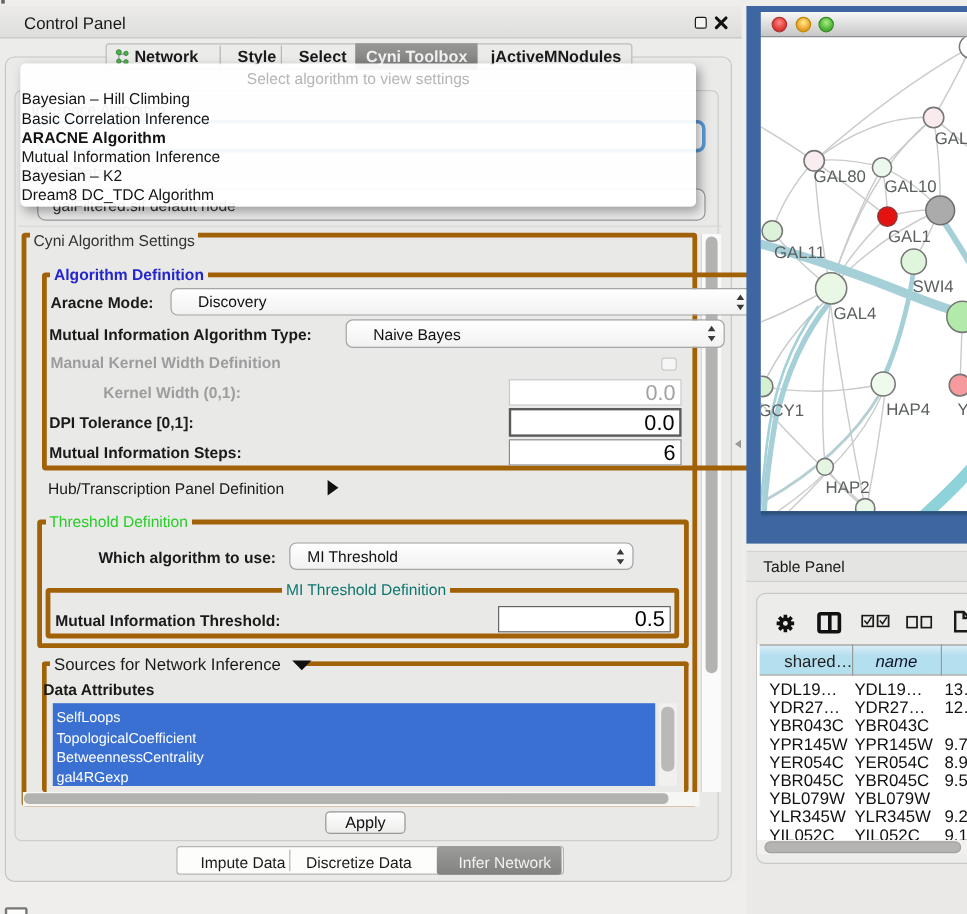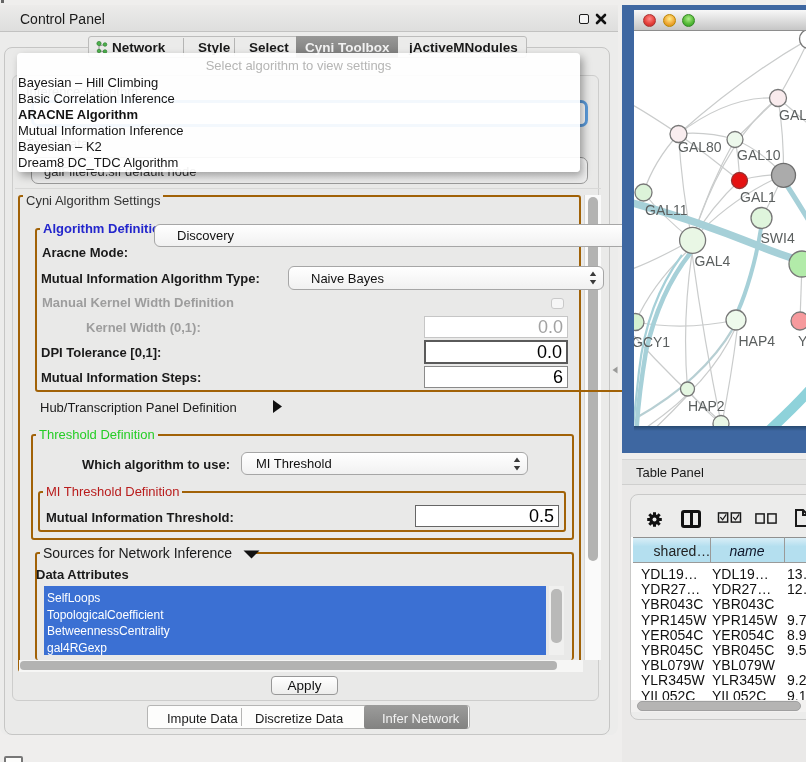--- a/index.html
+++ b/index.html
@@ -9,21 +9,21 @@
   .lbl{font-size:13px;color:#1a1a1a;white-space:nowrap;}
   .bold{font-weight:bold;}
   .gray{color:#9d9d9d;}
   .combo{position:absolute;background:linear-gradient(#ffffff,#f1f1f1);
          border:1px solid #a6a6a6;border-radius:6px;box-sizing:border-box;}
   .combo .ct{position:absolute;left:22px;top:0;bottom:0;display:flex;align-items:center;
          font-size:13px;color:#111;}
   .spin{position:absolute;right:6px;top:50%;width:8px;height:14px;transform:translateY(-50%);}
   .fld{position:absolute;background:#fff;box-sizing:border-box;
        font-size:18px;text-align:right;display:flex;align-items:center;justify-content:flex-end;padding-right:4px;}
-  fieldset{position:absolute;border:2px solid #a16207;border-radius:3px;margin:0;padding:0;box-sizing:border-box;}
+  fieldset{position:absolute;border:4px solid #a16207;border-radius:3px;margin:0;padding:0;box-sizing:border-box;}
   legend{font-size:13px;margin-left:3px;padding:0 3px;white-space:nowrap;}
 </style>
 </head>
 <body>
 
 <div class="abs" style="left:1px;top:0;width:3px;height:3px;background:#666;"></div>
 
 <div class="abs" style="left:0;top:5px;width:618px;height:730px;background:#ececeb;border-radius:0 0 8px 8px;"></div>
 
 <div class="abs" style="left:0;top:5px;width:618px;height:27px;background:linear-gradient(#ecebea,#dededd);border-bottom:1px solid #c2c2c1;box-sizing:border-box;"></div>
@@ -68,21 +68,21 @@
 
 <div class="abs" style="left:584px;top:195px;width:17px;height:465px;background:#fafafa;border-left:1px solid #d8d8d7;box-sizing:border-box;"></div>
 <div class="abs" style="left:588px;top:197px;width:10px;height:364px;background:#b3b3b2;border-radius:5px;"></div>
 <div class="abs" style="left:19px;top:660px;width:564px;height:12px;background:#f6f6f5;"></div>
 <div class="abs" style="left:20px;top:661px;width:537px;height:9px;background:#b3b3b2;border-radius:4px;"></div>
 
 <fieldset style="left:35px;top:221px;width:616px;height:171px;font-weight:bold;">
   <legend style="color:#2326cc;">Algorithm Definition</legend>
 </fieldset>
 <div class="abs lbl bold" style="left:42px;top:245px;">Aracne Mode:</div>
-<div class="combo" style="left:142px;top:224px;width:486px;height:23px;margin-left:12px;">
+<div class="combo" style="left:142px;top:240px;width:486px;height:23px;">
     <span class="ct">Discovery</span>
     <svg class="spin" width="8" height="14" viewBox="0 0 8 14">
       <path d="M4 0.5 L7.2 5 L0.8 5 Z M4 13.5 L7.2 9 L0.8 9 Z" fill="#3a3a3a"></path>
     </svg>
   </div>
 <div class="abs lbl bold" style="left:41px;top:271px;">Mutual Information Algorithm Type:</div>
 <div class="combo" style="left:288px;top:266px;width:316px;height:24px;">
     <span class="ct">Naive Bayes</span>
     <svg class="spin" width="8" height="14" viewBox="0 0 8 14">
       <path d="M4 0.5 L7.2 5 L0.8 5 Z M4 13.5 L7.2 9 L0.8 9 Z" fill="#3a3a3a"></path>
@@ -106,21 +106,21 @@
   <legend style="color:#26cd26;">Threshold Definition</legend>
 </fieldset>
 <div class="abs lbl bold" style="left:82px;top:457px;">Which algorithm to use:</div>
 <div class="combo" style="left:241px;top:452px;width:287px;height:23px;">
     <span class="ct" style="left:14px;">MI Threshold</span>
     <svg class="spin" width="8" height="14" viewBox="0 0 8 14">
       <path d="M4 0.5 L7.2 5 L0.8 5 Z M4 13.5 L7.2 9 L0.8 9 Z" fill="#3a3a3a"></path>
     </svg>
   </div>
 <fieldset style="left:38px;top:484px;width:528px;height:48px;">
-  <legend style="color:#b91c1c;">MI Threshold Definition</legend>
+  <legend style="color:#0f766e;text-align:center;">MI Threshold Definition</legend>
 </fieldset>
 <div class="abs lbl bold" style="left:46px;top:510px;">Mutual Information Threshold:</div>
 <div class="fld" style="left:415px;top:505px;width:144px;height:22px;border:1.5px solid #666;color:#000;">0.5</div>
 
 <fieldset style="left:35px;top:545px;width:539px;height:115px;border-bottom:none;">
   <legend style="color:#1a1a1a;font-size:14px;">Sources for Network Inference&nbsp;&nbsp;&nbsp;&nbsp;</legend>
 </fieldset>
 <svg class="abs" style="left:243px;top:550px;" width="17" height="9" viewBox="0 0 17 9">
   <path d="M0.5 0.5 L16.5 0.5 L8.5 8.5 Z" fill="#111"></path>
 </svg>

